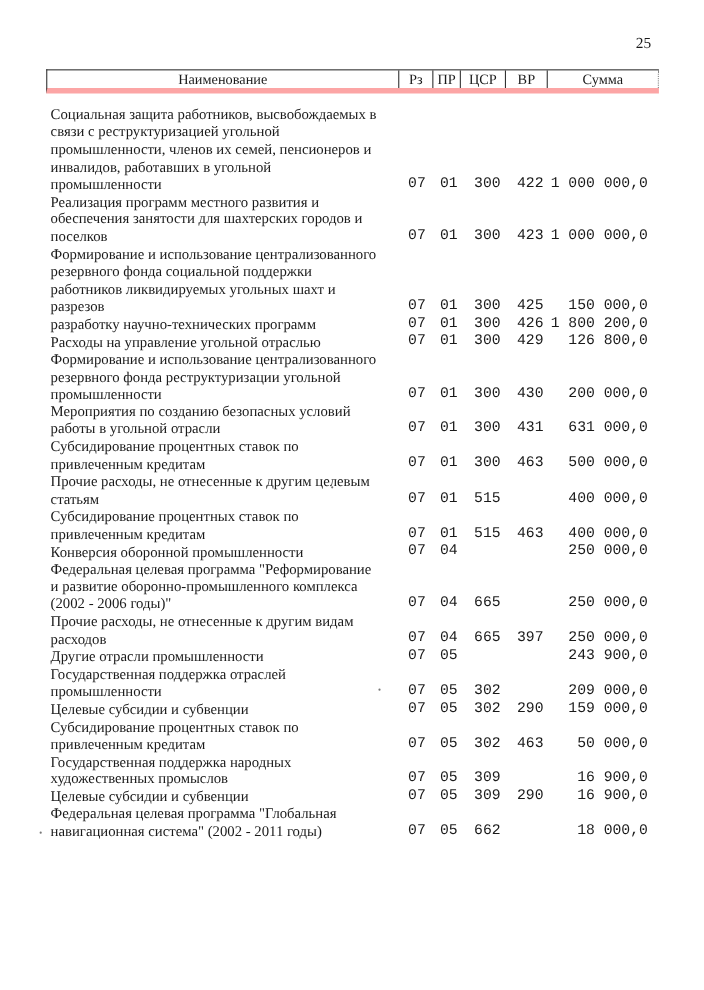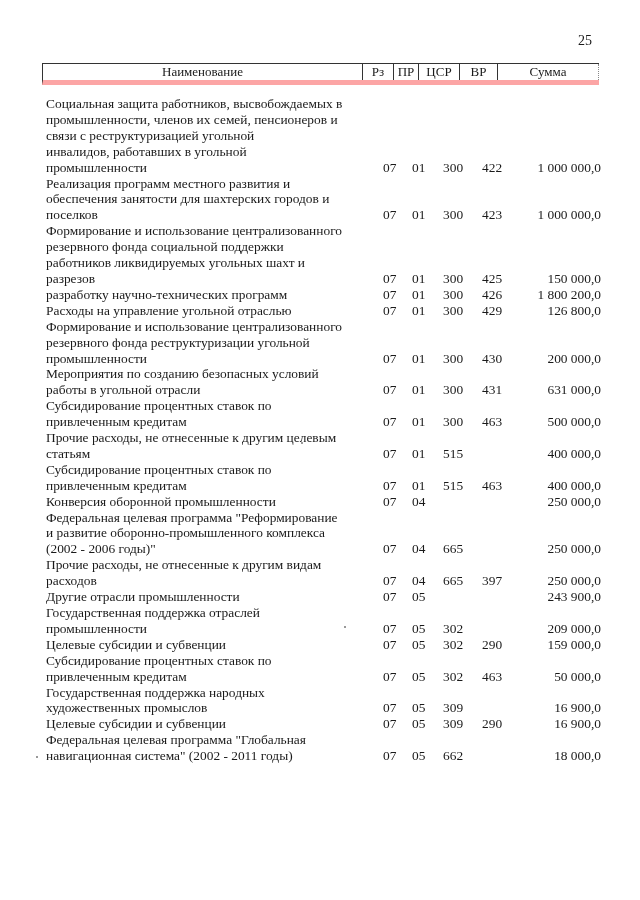--- a/index.html
+++ b/index.html
@@ -65,22 +65,23 @@
     flex: none;
   }
   .c-rz  { position: absolute; left: 325px; }
   .c-pr  { position: absolute; left: 354px; }
   .c-csr { position: absolute; left: 385px; }
   .c-vr  { position: absolute; left: 424px; text-align: center; }
   .c-sum { position: absolute; left: 450px; width: 93px; text-align: right; }
   .row { position: relative; }
   .codes {
     position: absolute;
-    left: 12px; right: 0; bottom: 0;
+    left: 0; right: 0; bottom: 0;
     height: 15.9px;
+    font-family: Liberation Mono, monospace;
   }
   .codes span { white-space: nowrap; }
 
   .speck {
     position: absolute;
     width: 2px; height: 2px;
     background: #777;
     border-radius: 1px;
   }
 </style>
@@ -95,22 +96,22 @@
   <div class="hcell hc-pr">ПР</div>
   <div class="hcell hc-csr">ЦСР</div>
   <div class="hcell hc-vr">ВР</div>
   <div class="hcell hc-sum">Сумма</div>
 </div>
 
 <div class="rows" id="rows">
     <div class="row">
       <div class="c-name">
         <div>Социальная защита работников, высвобождаемых в</div>
+        <div>связи с реструктуризацией угольной</div>
         <div>промышленности, членов их семей, пенсионеров и</div>
-        <div>связи с реструктуризацией угольной</div>
         <div>инвалидов, работавших в угольной</div>
         <div>промышленности</div>
       </div>
       <div class="codes">
         <span class="c-rz">07</span>
         <span class="c-pr">01</span>
         <span class="c-csr">300</span>
         <span class="c-vr">422</span>
         <span class="c-sum">1 000 000,0</span>
       </div>

